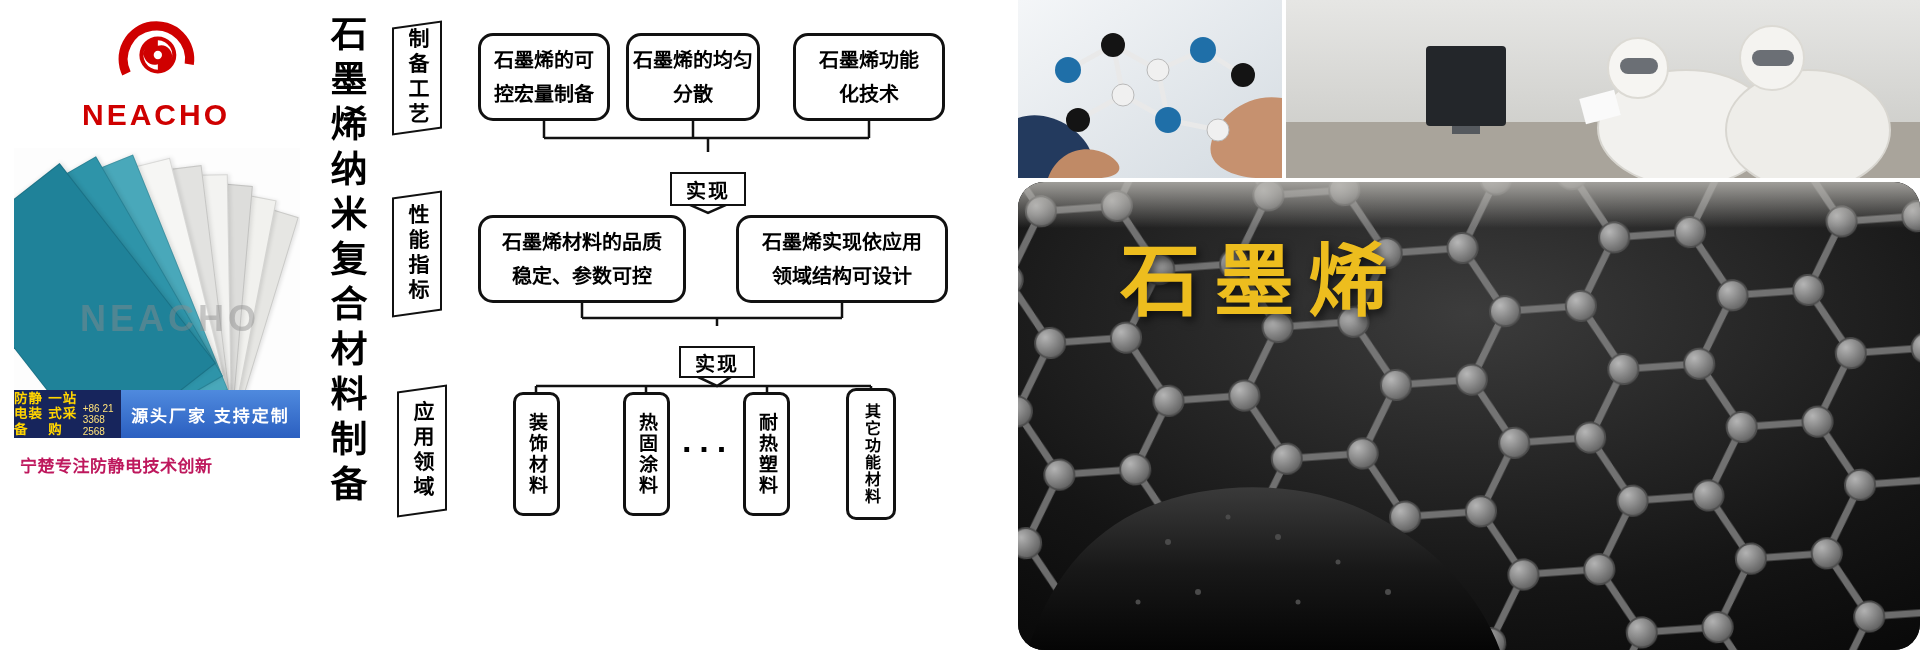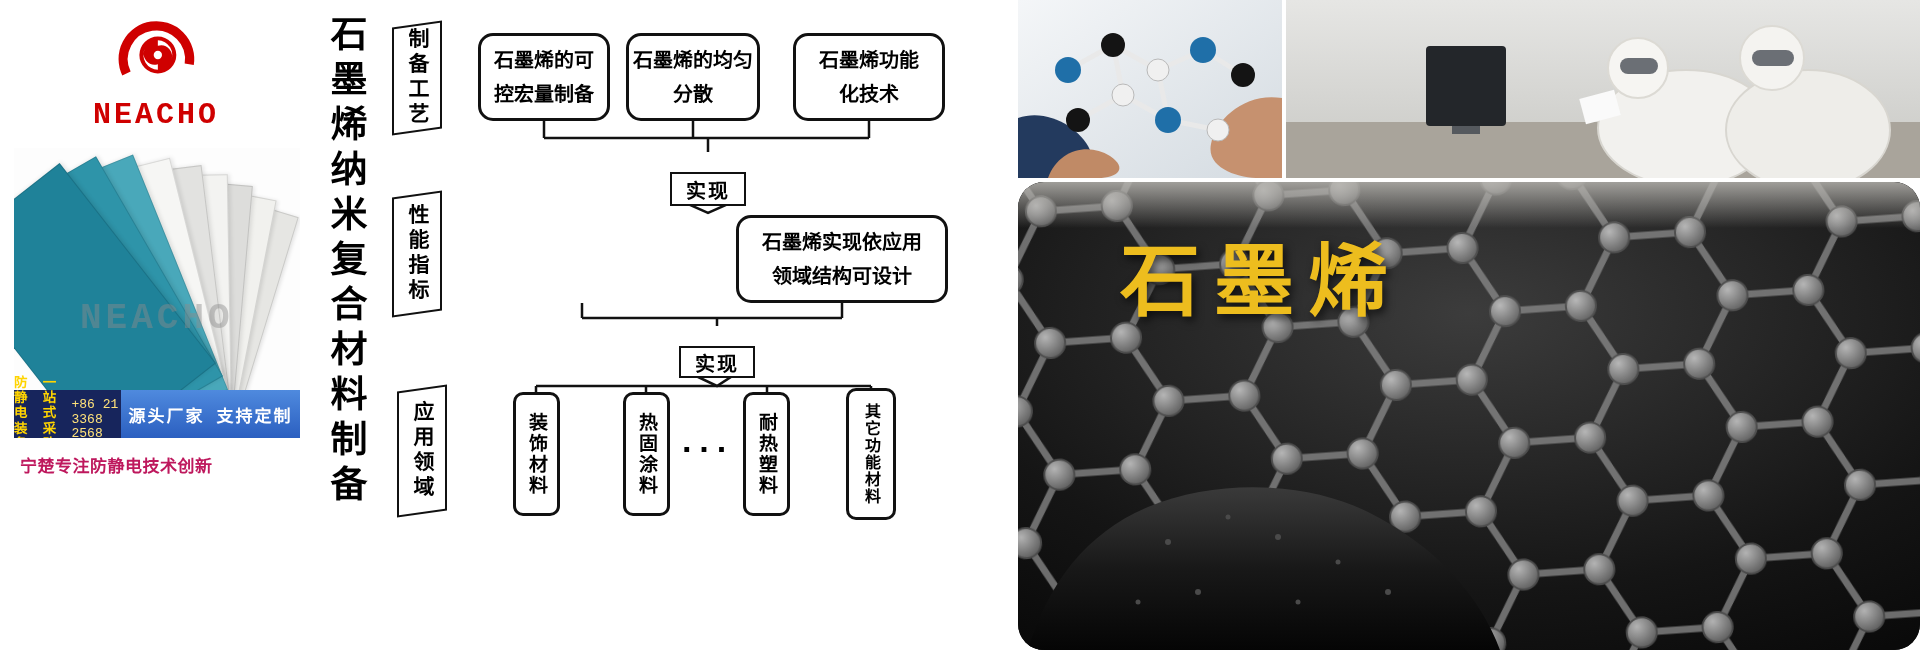--- a/index.html
+++ b/index.html
@@ -1,37 +1,37 @@
 <!DOCTYPE html>
 <html lang="zh-CN"><head>
 <meta charset="utf-8">
 <style>
   * { margin:0; padding:0; box-sizing:border-box; }
   body { font-family:"Liberation Sans","DejaVu Sans",sans-serif; background:#fff; }
   .page { position:relative; width:1920px; height:650px; background:#fff; overflow:hidden; }
 
   
-  .brand { position:absolute; left:0; top:0; width:312px; height:650px;font-family:Liberation Mono, monospace; }
+  .brand { position:absolute; left:0; top:0; width:312px; height:650px; }
   .logo { position:absolute; left:0; top:14px; width:312px; text-align:center; }
   .logo svg { display:block; margin:0 auto; }
   .logo-text { margin-top:2px; font-size:30px; font-weight:bold; color:#cf0000; letter-spacing:3px; }
 
   .product-photo { position:absolute; left:14px; top:148px; width:286px; height:290px; background:#fdfdfd; overflow:hidden; }
   .sheets { position:absolute; inset:0; }
   .sheet { position:absolute; left:68px; top:28px; width:150px; height:254px;
            transform-origin:30% 96%; border:1px solid rgba(0,0,0,0.12);
            box-shadow:2px 0 4px rgba(0,0,0,0.10); }
   .watermark { position:absolute; left:66px; top:150px; font-size:36px; font-weight:bold;
                color:rgba(140,140,140,0.45); letter-spacing:4px; }
 
   .banner { position:absolute; left:0; bottom:0; width:100%; height:48px; display:flex; }
   .banner-left { width:107px; background:#17255c; color:#ffd400; display:flex; flex-direction:row;
                  align-items:center; justify-content:center; line-height:1.12; }
   .banner-left .bl { font-size:13.5px; font-weight:bold; letter-spacing:1px; }
-  .banner-left .phone { font-size:13px; color:#ffe27a; margin-top:12px; letter-spacing:0; }
+  .banner-left .phone { font-size:10px; color:#ffe27a; margin-top:12px; letter-spacing:0; }
   .banner-right { flex:1; background:linear-gradient(180deg,#4f8ade,#2b5fc0); color:#fff;
                   display:flex; align-items:center; justify-content:center;
                   font-size:17px; font-weight:bold; letter-spacing:2px; }
 
   .slogan { position:absolute; left:20px; top:452px; width:304px; font-size:17px; font-weight:600;
             color:#be185d; letter-spacing:0.5px; white-space:nowrap; }
 
   
   .vertical-title { position:absolute; left:318px; top:14px; height:632px;
                     writing-mode:vertical-rl; text-orientation:upright;
@@ -153,20 +153,24 @@
     </div>
     <div class="fbox" style="left:415px;top:33px;width:152px;height:88px">
       <span>石墨烯功能</span>
       <span>化技术</span>
     </div>
 
     <div class="realize" style="left:292px;top:152px;width:76px;height:34px">
       <span>实现</span>
     </div>
 
+    <div class="fbox" style="left:100px;top:215px;width:208px;height:88px">
+      <span>石墨烯材料的品质</span>
+      <span>稳定、参数可控</span>
+    </div>
     <div class="fbox" style="left:358px;top:215px;width:212px;height:88px">
       <span>石墨烯实现依应用</span>
       <span>领域结构可设计</span>
     </div>
 
     <div class="realize" style="left:301px;top:326px;width:76px;height:32px">
       <span>实现</span>
     </div>
 
     <div class="vbox" style="left:135px;top:392px;width:47px;height:124px">

